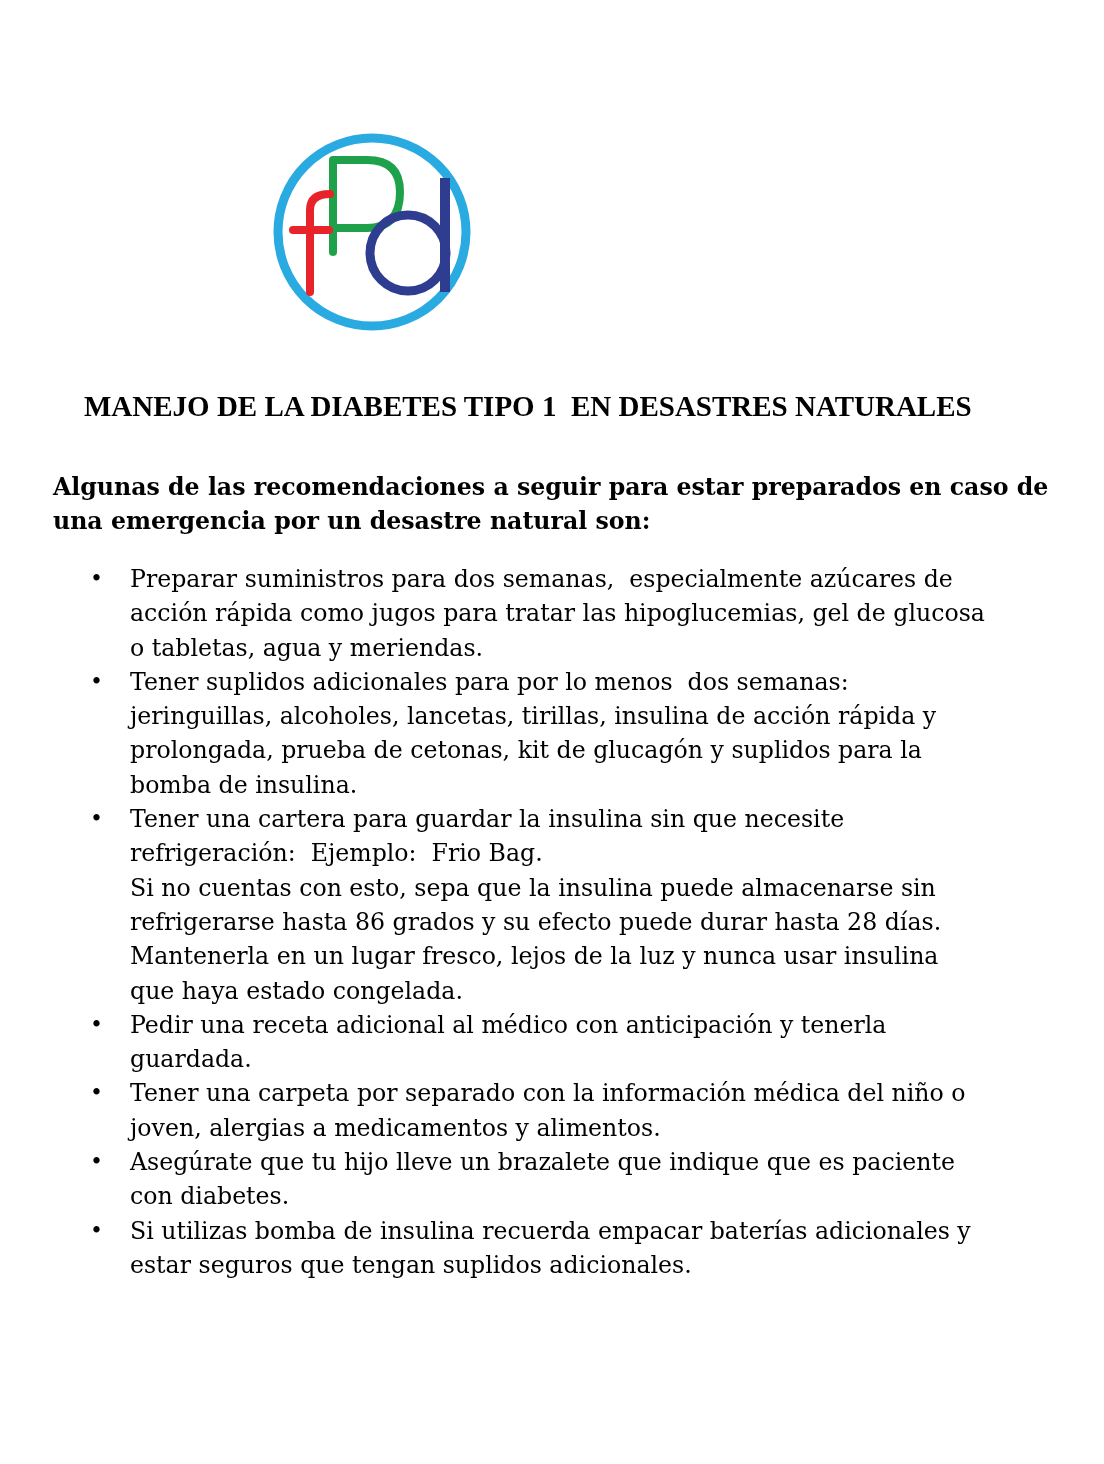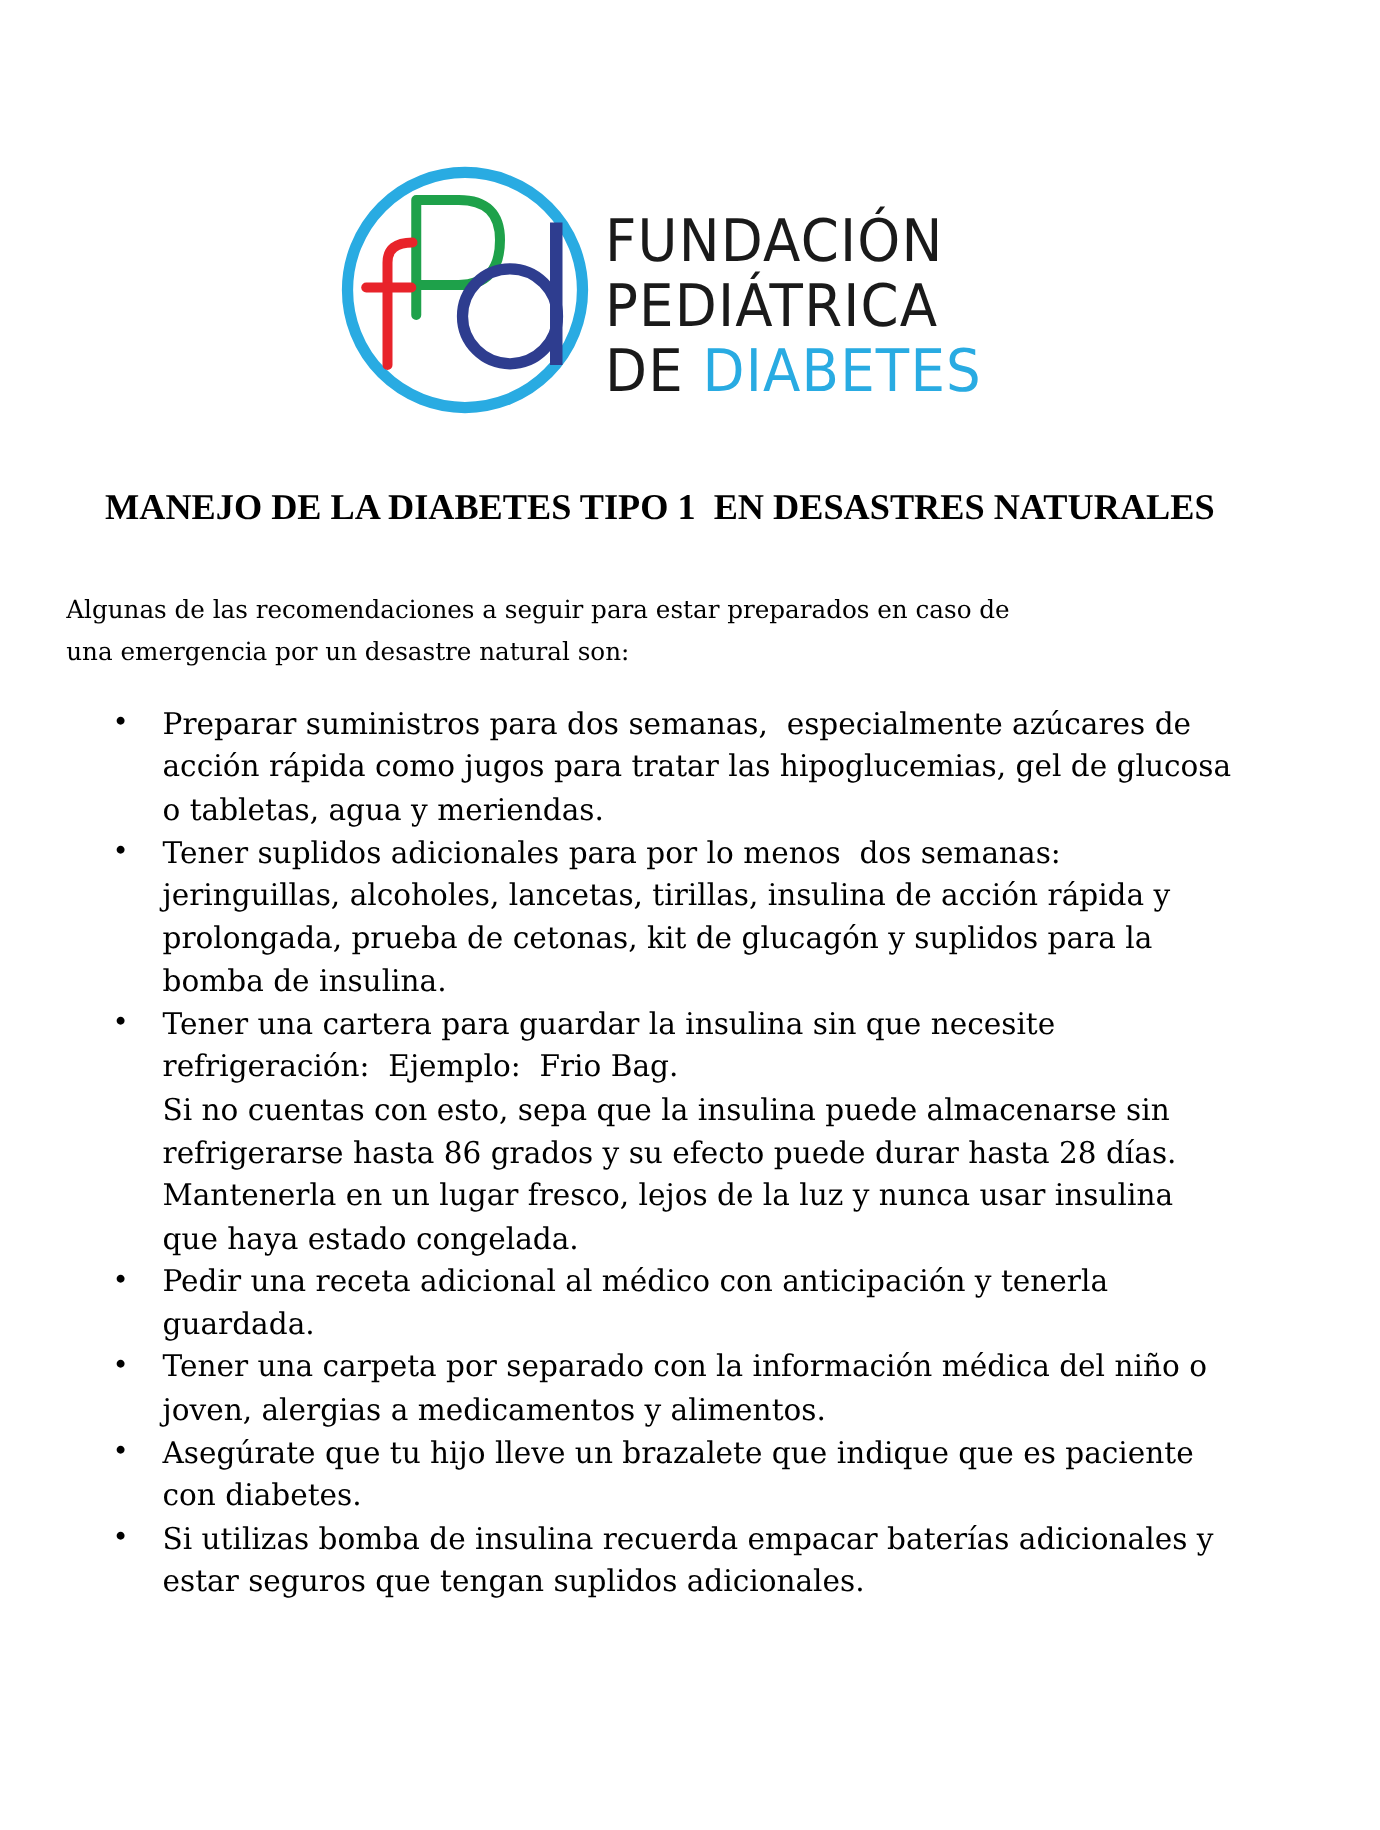--- a/index.html
+++ b/index.html
@@ -3,21 +3,21 @@
 <meta charset="utf-8">
 <style>
   html, body { margin: 0; padding: 0; background: #ffffff; }
   body { width: 1104px; height: 1464px; position: relative; overflow: hidden; }
   .logo { position: absolute; left: 272px; top: 132px; width: 540px; height: 205px; }
   .logo-mark { position: absolute; left: 0; top: 0; width: 200px; height: 200px; }
   .logo-text { position: absolute; left: 212px; top: 36px; font-family: "DejaVu Sans", sans-serif; font-weight: 300; color: #1a1a1a; }
   .logo-line { display: block; font-size: 47px; line-height: 52px; letter-spacing: 1px; -webkit-text-stroke: 0; font-weight: normal; transform: scaleX(0.93); transform-origin: left; }
   .logo-line .blue { color: #29abe2; }
   .doc-title { position: absolute; left: 60px; top: 390px; width: 1000px; font-family: "Liberation Serif", "DejaVu Serif", serif; font-weight: bold; font-size: 29px; color: #000; white-space: pre; margin-left: 24px; }
-  .intro { position: absolute; left: 53px; top: 470px; width: 1000px; font-family: "DejaVu Serif", serif; font-size: 20px; line-height: 34px; color: #000; }
+  .intro { position: absolute; left: 53px; top: 470px; width: 1000px; font-family: "DejaVu Serif", serif; font-size: 24px; line-height: 34px; color: #000; font-weight: bold; }
   .intro span { display: block; white-space: pre; transform: scaleX(0.985); transform-origin: left; }
   .list { position: absolute; left: 90px; top: 562px; width: 960px; margin: 0; padding: 0; list-style: none; font-family: "DejaVu Serif", serif; font-size: 24px; line-height: 34.3px; color: #000; }
   .list li { position: relative; padding-left: 40px; margin: 0; }
   .bullet { position: absolute; left: 0; top: 0; font-size: 22px; }
   .line { display: block; white-space: pre; transform: scaleX(0.985); transform-origin: left; }
 </style>
 </head>
 <body>
 
 <div class="logo">
@@ -25,25 +25,20 @@
     <circle cx="100" cy="100" r="94" fill="none" stroke="#29abe2" stroke-width="9"></circle>
 
     <path d="M61 120 L61 28 L95 28 Q128 28 128 60 Q128 96 95 96 L61 96" fill="none" stroke="#1ea14a" stroke-width="8" stroke-linecap="round" stroke-linejoin="round"></path>
 
     <path d="M38 160 L38 78 Q38 62 58 62" fill="none" stroke="#e8232a" stroke-width="8" stroke-linecap="round"></path>
     <path d="M21 98 L57 98" fill="none" stroke="#e8232a" stroke-width="8" stroke-linecap="round"></path>
 
     <circle cx="136" cy="121" r="38" fill="none" stroke="#2e3d8f" stroke-width="9"></circle>
     <path d="M173 46 L173 160" fill="none" stroke="#2e3d8f" stroke-width="10" stroke-linecap="butt"></path>
   </svg>
-  <div class="logo-text">
-    <span class="logo-line">FUNDACIÓN</span>
-    <span class="logo-line">PEDIÁTRICA</span>
-    <span class="logo-line"><span>DE</span> <span class="blue">DIABETES</span></span>
-  </div>
 </div>
 
 <div class="doc-title">MANEJO DE LA DIABETES TIPO 1  EN DESASTRES NATURALES</div>
 
 <div class="intro">
   <span>Algunas de las recomendaciones a seguir para estar preparados en caso de</span>
   <span>una emergencia por un desastre natural son:</span>
 </div>
 
 <ul class="list">

